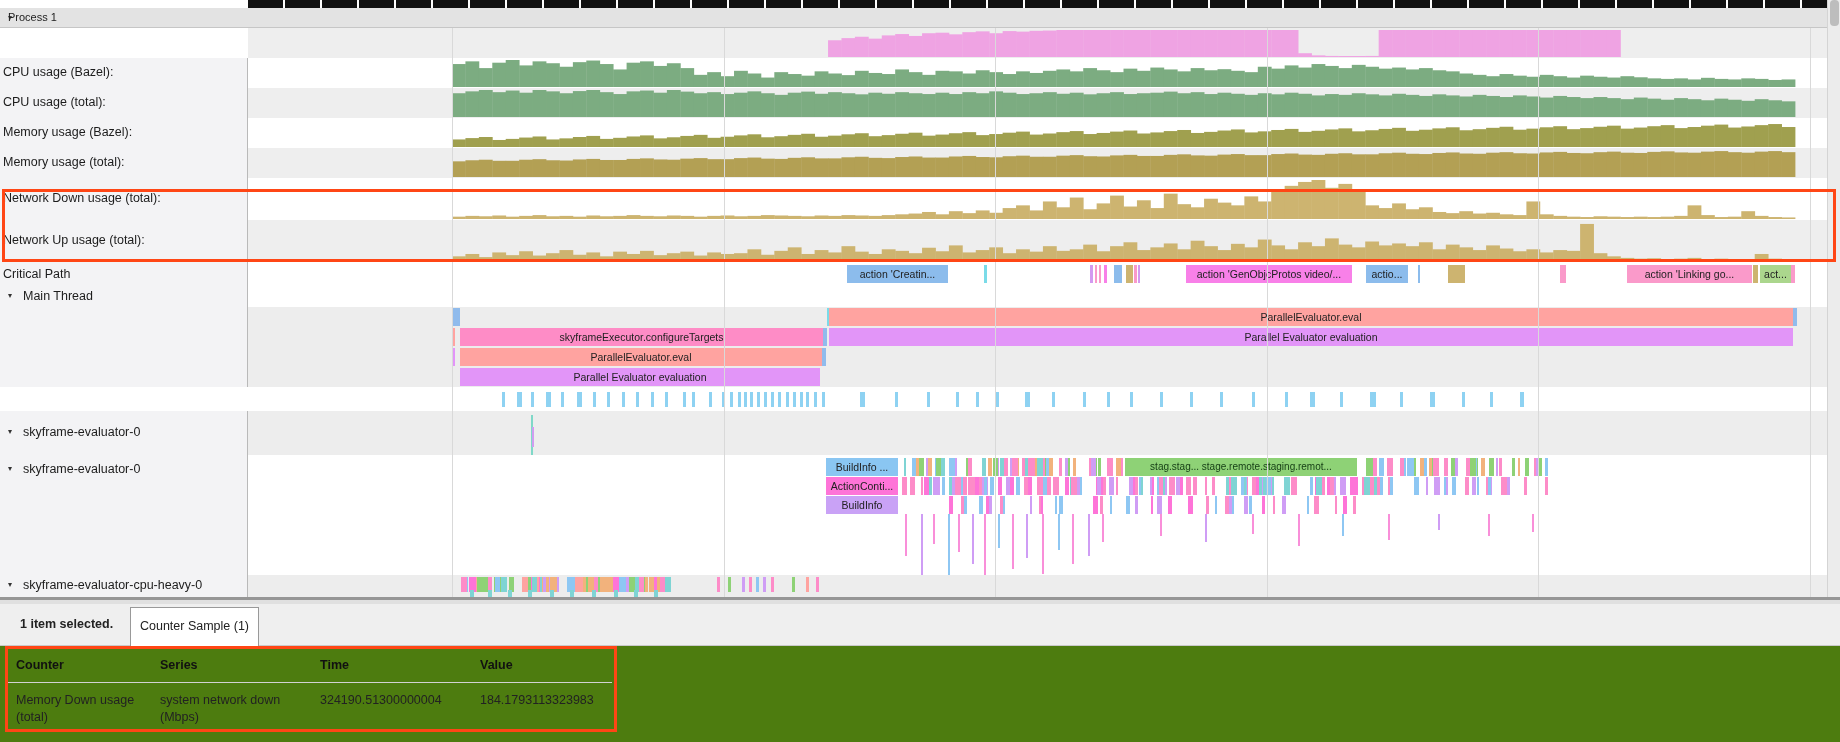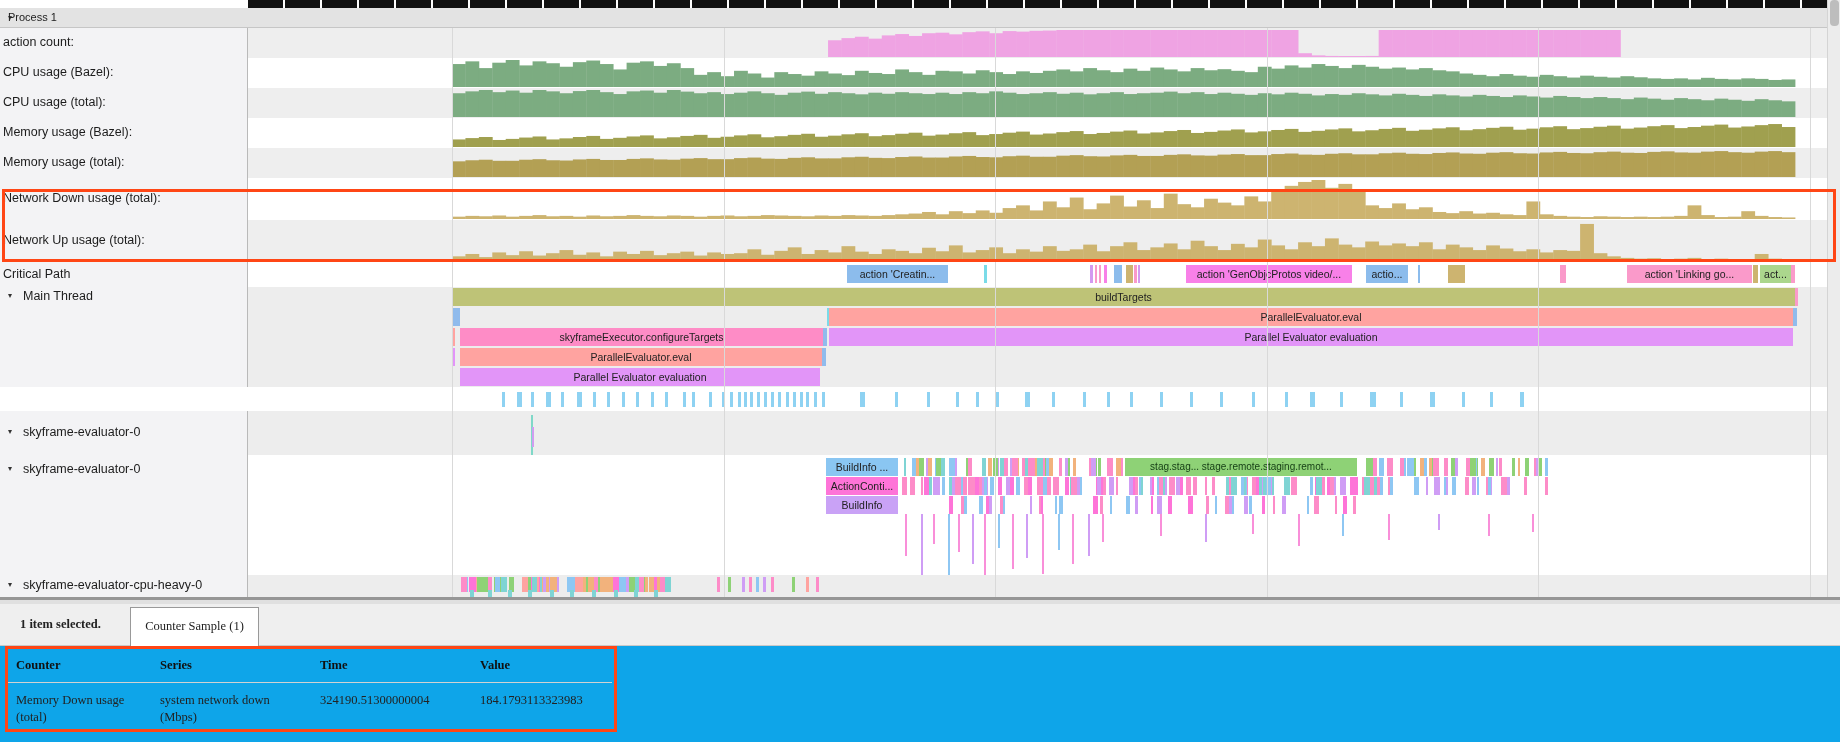--- a/index.html
+++ b/index.html
@@ -32,21 +32,21 @@
   .span { position:absolute; font-size:10.5px; color:#222; text-align:center; overflow:hidden; white-space:nowrap; }
   .gc-tick, .band-tick, .drip, .misc-tick { position:absolute; }
 
   
   .hl { position:absolute; border:3px solid #ff4615; pointer-events:none; z-index:30; }
   #hl-net { left:2px; top:189px; width:1834px; height:73px; }
   #hl-table { left:5px; top:646px; width:612px; height:86px; }
 
   
   #divider { position:absolute; left:0; top:597px; width:1840px; height:7px; background:#e0e0e0; border-top:3px solid #969696; }
-  #bottom { position:absolute; left:0; top:604px; width:1840px; height:138px; background:#0ea5e9;font-family:Liberation Serif, serif; }
+  #bottom { position:absolute; left:0; top:604px; width:1840px; height:138px; background:#4d7c0f; }
   #tabstrip { position:absolute; left:0; top:0; width:1840px; height:42px; background:#efefef; border-bottom:1px solid #c9c9c9; }
   #status-text { position:absolute; left:20px; top:13px; font-size:12.5px; font-weight:bold; color:#222; }
   #tab-counter { position:absolute; left:130px; top:3px; width:129px; height:39px; background:#fff;
     border:1px solid #999; border-bottom:none; font-size:12.5px; color:#222; text-align:center; line-height:36px; }
   #detail-table { position:absolute; left:0; top:42px; width:640px; }
   .th { position:absolute; top:12px; font-size:12.5px; font-weight:bold; color:#111; }
   #head-sep { position:absolute; left:8px; top:36px; width:604px; height:1px; background:#d2d2d2; }
   .td { position:absolute; top:46px; font-size:12.5px; color:#222; line-height:17px; }
   .c0 { left:16px; width:130px; } .c1 { left:160px; width:145px; } .c2 { left:320px; width:150px; } .c3 { left:480px; width:140px; }
 </style>
@@ -59,23 +59,20 @@
       <div class="thumb"></div>
     </div>
 
   <div id="process-header">
     <span class="arrow">▾</span>
     <span class="txt">Process 1</span>
   </div>
 
   <div id="tracks">
       <div class="trow" style="top: 0px; height: 30px;">
-        <div class="side">
-          <span class="tlabel" style="top: 7px; left: 3px;">action count:</span>
-        </div>
         <div class="lane" style="background: rgb(238, 238, 238);">
           <svg width="1579" height="30" class="chart-svg">
             <rect x="580.04" y="12.26" width="13.83" height="16.74" fill="#efa3e3"></rect>
             <rect x="593.47" y="10.10" width="13.83" height="18.90" fill="#efa3e3"></rect>
             <rect x="606.90" y="8.75" width="13.83" height="20.25" fill="#efa3e3"></rect>
             <rect x="620.33" y="10.64" width="13.83" height="18.36" fill="#efa3e3"></rect>
             <rect x="633.76" y="7.40" width="13.83" height="21.60" fill="#efa3e3"></rect>
             <rect x="647.19" y="6.05" width="13.83" height="22.95" fill="#efa3e3"></rect>
             <rect x="660.62" y="7.94" width="13.83" height="21.06" fill="#efa3e3"></rect>
             <rect x="674.05" y="5.24" width="13.83" height="23.76" fill="#efa3e3"></rect>
@@ -810,24 +807,20 @@
           <div class="span" style="left: 1379px; top: 3px; width: 125px; height: 18px; line-height: 18px; background: rgb(250, 154, 202);">action 'Linking go...</div>
           <div class="span" style="left: 1505px; top: 3px; width: 5px; height: 18px; line-height: 18px; background: rgb(205, 180, 112);"></div>
           <div class="span" style="left: 1512px; top: 3px; width: 31px; height: 18px; line-height: 18px; background: rgb(171, 214, 141);">act...</div>
           <div class="span" style="left: 1543px; top: 3px; width: 4px; height: 18px; line-height: 18px; background: rgb(250, 154, 202);"></div>
         </div>
       </div>
       <div class="trow" style="top: 259px; height: 20px;">
         <div class="side">
           <span class="tarrow" style="top: 4px;">▾</span>
           <span class="tlabel" style="top: 2px; left: 23px;">Main Thread</span>
-        </div>
-        <div class="lane" style="background: rgb(237, 237, 237);">
-          <div class="span" style="left: 204px; top: 1px; width: 1343px; height: 18px; line-height: 18px; background: rgb(190, 195, 119);">buildTargets</div>
-          <div class="span" style="left: 1547px; top: 1px; width: 3px; height: 18px; line-height: 18px; background: rgb(250, 154, 202);"></div>
         </div>
       </div>
       <div class="trow" style="top: 279px; height: 20px;">
         <div class="side"></div>
         <div class="lane" style="background: rgb(237, 237, 237);">
           <div class="span" style="left: 204px; top: 1px; width: 8px; height: 18px; line-height: 18px; background: rgb(144, 187, 236);"></div>
           <div class="span" style="left: 579px; top: 1px; width: 2px; height: 18px; line-height: 18px; background: rgb(122, 219, 232);"></div>
           <div class="span" style="left: 581px; top: 1px; width: 964px; height: 18px; line-height: 18px; background: rgb(255, 163, 160);">ParallelEvaluator.eval</div>
           <div class="span" style="left: 1545px; top: 1px; width: 4px; height: 18px; line-height: 18px; background: rgb(144, 187, 236);"></div>
         </div>

